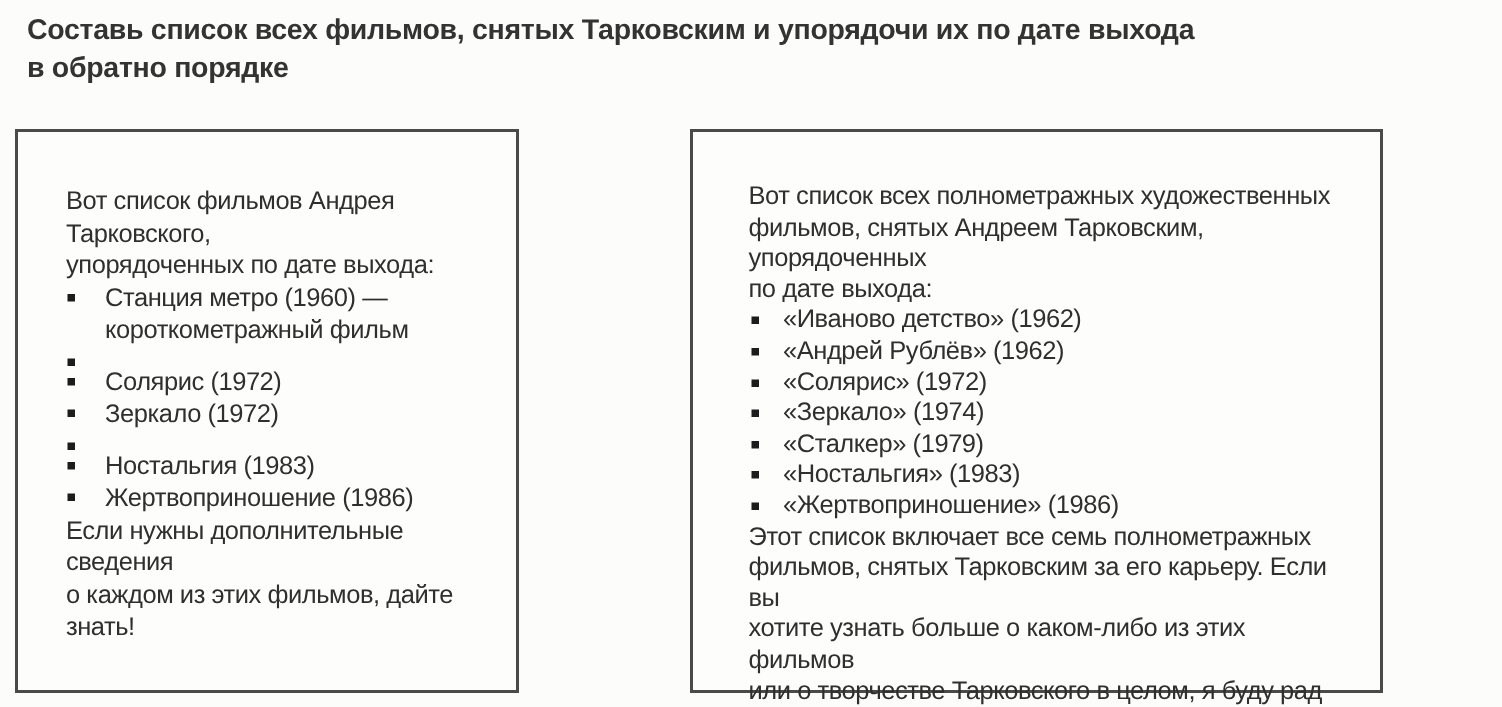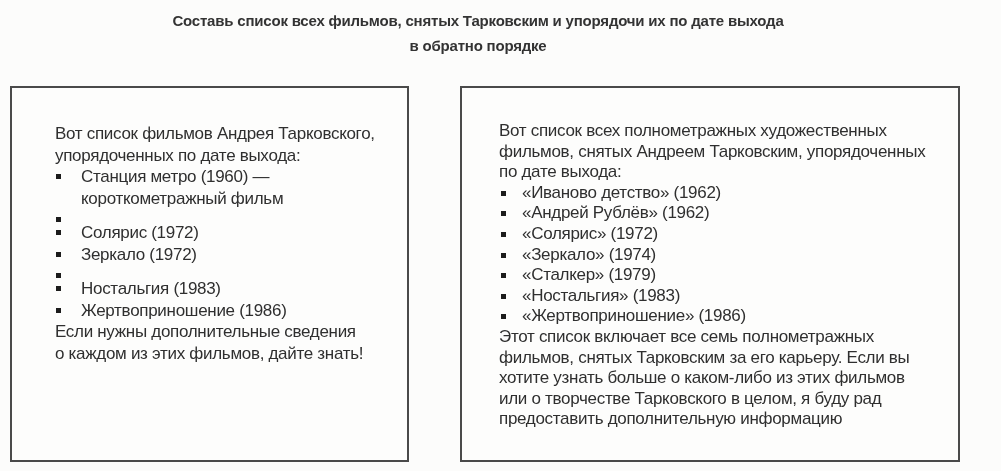--- a/index.html
+++ b/index.html
@@ -14,45 +14,44 @@
     background:var(--c-bg);
     font-family:"Liberation Sans","DejaVu Sans",sans-serif;
     color:var(--c-text);
     position:relative;
   }
   .page-title{
     position:absolute;
     left:18px;
     top:8px;
     width:920px;
-    font-size:15px;
+    font-size:19px;
     line-height:25px;
     font-weight:bold;
     color:var(--c-title);
     letter-spacing:-0.2px;
     white-space:pre-line;
-    text-align:center;
   }
   .panel{
     position:absolute;
     top:86px;
     height:376px;
     border:2px solid var(--c-border);
     background:#fdfdfc;
   }
   .panel-left{
     left:10px;
-    width:399px;
-    padding:35px 16px 0 43px;
+    width:336px;
+    padding:35px 16px 0 32px;
     font-size:17px;
     line-height:21.5px;
   }
   .panel-right{
     left:460px;
-    width:500px;
+    width:462px;
     padding:33px 18px 0 37px;
     font-size:17px;
     line-height:20.6px;
   }
   .para{
     white-space:pre-line;
     letter-spacing:-0.3px;
   }
   .film-list{list-style:none;}
   .film-item{

